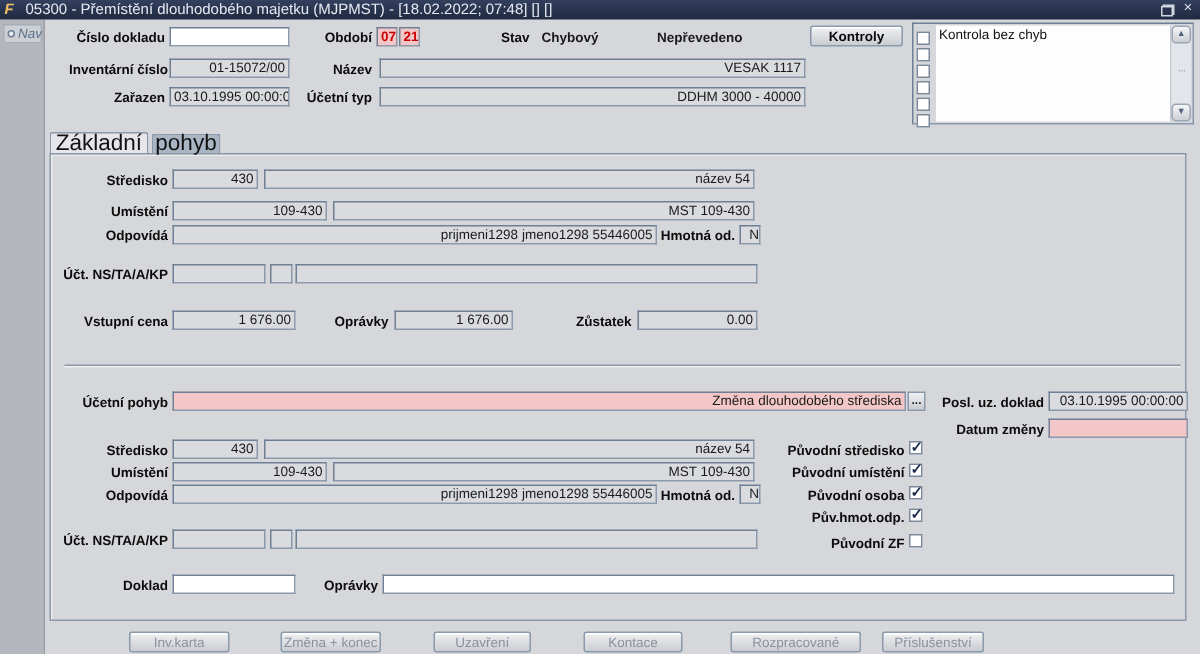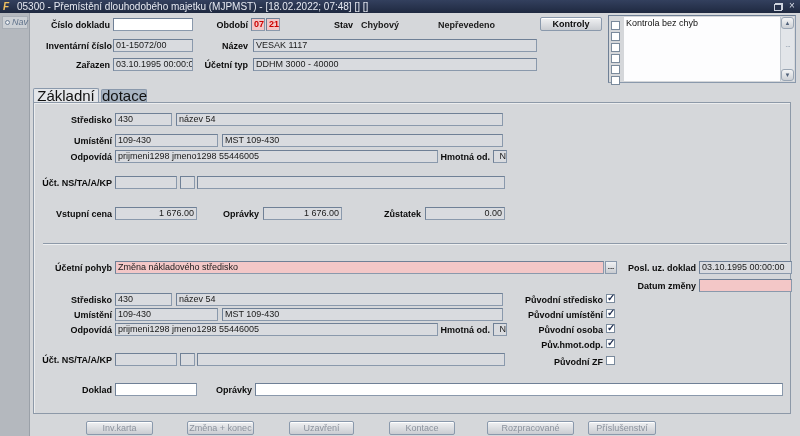--- a/index.html
+++ b/index.html
@@ -18,21 +18,21 @@
 
   
   .left-strip { position:absolute; left:0; top:13px; width:30px; height:423px; background:#b4b8be; border-right:1px solid #9aa0a8; }
   .nav-chip { position:absolute; left:2px; top:3px; width:26px; height:13px; background:#ccd0d5; border:1px solid #a8aeb6; font-size:9px; color:#5f718a; line-height:11px; padding-left:9px;font-style:italic; }
   .nav-dot { position:absolute; left:2px; top:3px; width:5px; height:5px; border-radius:50%; border:1px solid #6d7e94; background:#e8ebef; }
 
   
   .lbl { position:absolute; font-weight:bold; font-size:9px; text-align:right; white-space:nowrap; color:#0b0b0b; }
   .val { position:absolute; font-weight:bold; font-size:9px; white-space:nowrap; color:#1a1a1a; }
   .fld { position:absolute; height:13px; background:#d9dbdf; border:1px solid #8a99ac; border-top-color:#6f8096; border-left-color:#6f8096;
-         font-size:9px; line-height:11px; padding:0 2px; white-space:nowrap; overflow:hidden; color:#1a1a1a; }
+         font-size:9px; line-height:11px; padding:0 2px; white-space:nowrap; overflow:hidden; color:#1a1a1a;text-align:right; }
   .fld.white { background:#ffffff; }
   .fld.pink  { background:#f3c7c7; }
   .fld.num   { text-align:right; }
   .fld.center{ text-align:right; padding:0; }
   .period { color:#cc0000; font-weight:bold; }
 
   .btn { position:absolute; height:14px; background:linear-gradient(#f0f1f3,#c9ccd1); border:1px solid #8a99ac; border-radius:2px;
          box-shadow:inset 0 1px 0 #fff; font-size:9px; line-height:12px; text-align:center; cursor:default; }
   .btn.dark { color:#0b0b0b; font-weight:bold; }
   .btn.disabled { color:#8b929d; }
@@ -112,21 +112,21 @@
 <div class="fld" style="left:113px;top:39px;width:80px;">01-15072/00</div>
 <div class="lbl" style="left:198px;top:41px;width:50px;">Název</div>
 <div class="fld" style="left:253px;top:39px;width:284px;">VESAK 1117</div>
 
 <div class="lbl" style="left:30px;top:60px;width:80px;">Zařazen</div>
 <div class="fld" style="left:113px;top:58px;width:80px;">03.10.1995 00:00:00</div>
 <div class="lbl" style="left:198px;top:60px;width:50px;">Účetní typ</div>
 <div class="fld" style="left:253px;top:58px;width:284px;">DDHM 3000 - 40000</div>
 
 <div class="tab active" style="left:33px;top:88px;width:66px;">Základní</div>
-<div class="tab inactive" style="left:101px;top:89px;width:46px;">dotace</div>
+<div class="tab inactive" style="left:101px;top:89px;width:46px;">pohyb</div>
 
 <div class="groupbox"></div>
 <div class="divider"></div>
 
 <div class="lbl" style="left:30px;top:115px;width:82px;">Středisko</div>
 <div class="fld" style="left:115px;top:113px;width:57px;">430</div>
 <div class="fld" style="left:176px;top:113px;width:327px;">název 54</div>
 
 <div class="lbl" style="left:30px;top:136px;width:82px;">Umístění</div>
 <div class="fld" style="left:115px;top:134px;width:103px;">109-430</div>
@@ -143,21 +143,21 @@
 <div class="fld" style="left:197px;top:176px;width:308px;"></div>
 
 <div class="lbl" style="left:30px;top:209px;width:82px;">Vstupní cena</div>
 <div class="fld num" style="left:115px;top:207px;width:82px;">1 676.00</div>
 <div class="lbl" style="left:219px;top:209px;width:40px;">Oprávky</div>
 <div class="fld num" style="left:263px;top:207px;width:79px;">1 676.00</div>
 <div class="lbl" style="left:381px;top:209px;width:40px;">Zůstatek</div>
 <div class="fld num" style="left:425px;top:207px;width:80px;">0.00</div>
 
 <div class="lbl" style="left:30px;top:263px;width:82px;">Účetní pohyb</div>
-<div class="fld pink" style="left:115px;top:261px;width:489px;">Změna nákladového středisko</div>
+<div class="fld pink" style="left:115px;top:261px;width:489px;">Změna dlouhodobého střediska</div>
 <div class="more-btn">...</div>
 <div class="lbl" style="left:616px;top:263px;width:80px;">Posl. uz. doklad</div>
 <div class="fld" style="left:699px;top:261px;width:93px;">03.10.1995 00:00:00</div>
 <div class="lbl" style="left:616px;top:281px;width:80px;">Datum změny</div>
 <div class="fld pink" style="left:699px;top:279px;width:93px;"></div>
 
 <div class="lbl" style="left:30px;top:295px;width:82px;">Středisko</div>
 <div class="fld" style="left:115px;top:293px;width:57px;">430</div>
 <div class="fld" style="left:176px;top:293px;width:327px;">název 54</div>
 <div class="lbl" style="left:490px;top:295px;width:113px;">Původní středisko</div>

